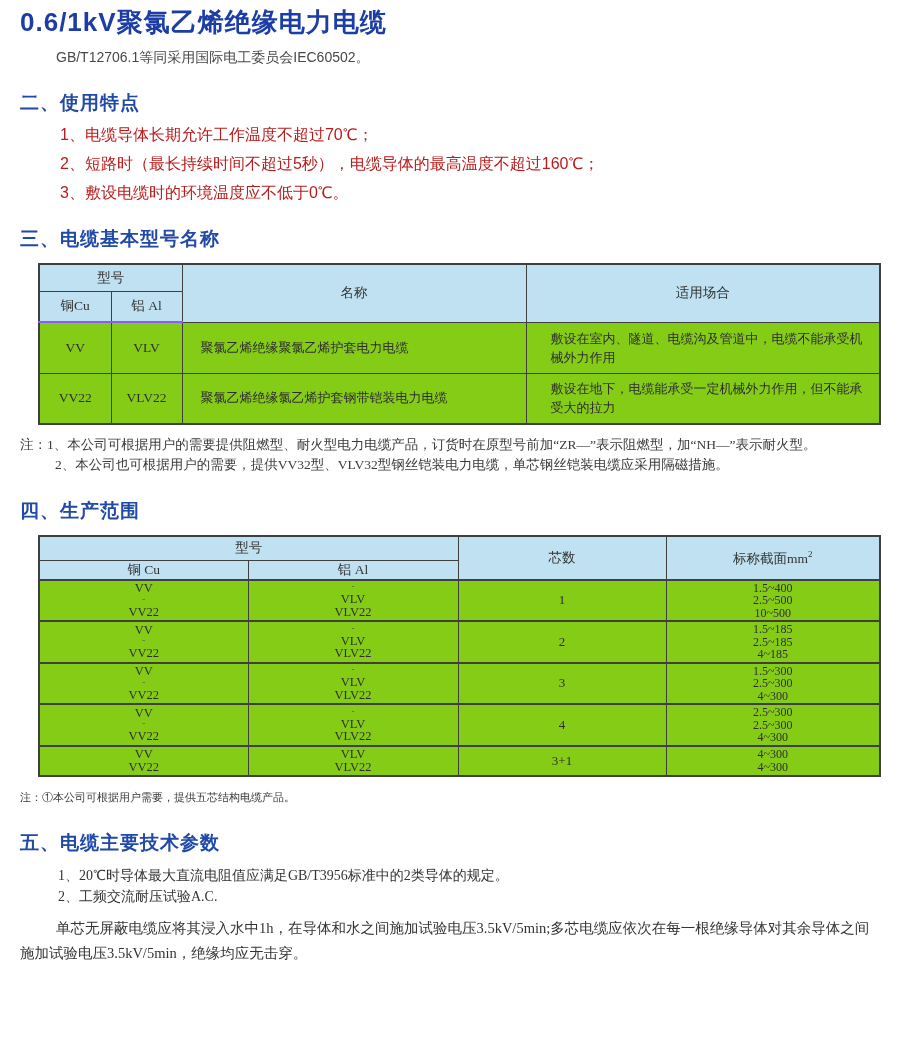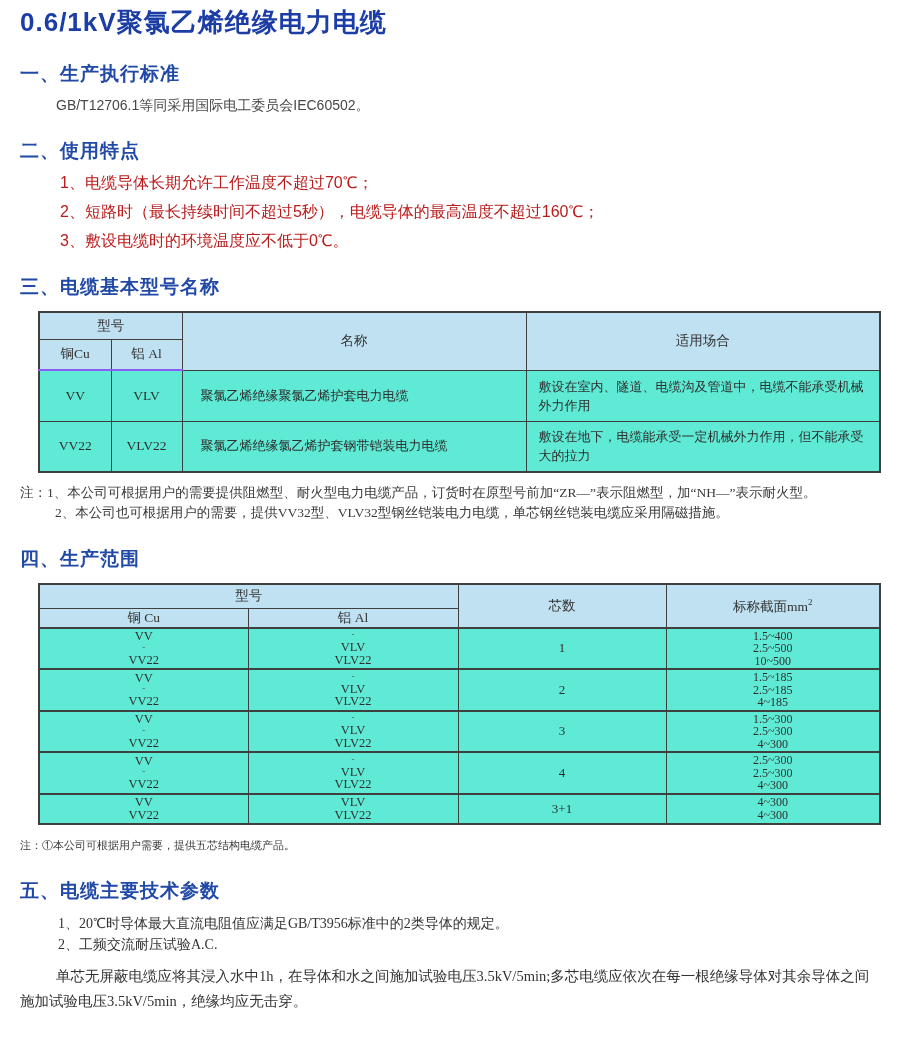--- a/index.html
+++ b/index.html
@@ -11,30 +11,30 @@
 
   .intro { margin:16px 0 0 36px; font-size:14px; line-height:20px; color:#444; }
 
   .sec-heading { margin-top:24px; font-size:19px; line-height:24px; font-weight:bold; color:#2149a6; letter-spacing:1px; }
 
   .sec-body { margin:9px 0 0 36px; font-size:14px; line-height:20px; color:#484848; }
 
   .list { margin:10px 0 0 40px; }
   .list-item { font-size:16px; line-height:20px; color:#b91c1c; margin-bottom:9px; }
 
-  table { border-collapse:collapse; table-layout:fixed; margin:12px 0 0 18px; background:#5eead4; }
+  table { border-collapse:collapse; table-layout:fixed; margin:12px 0 0 18px; background:#84cc16; }
   .t1, .t2 { border:2px solid #3f3f3f; width:841px; }
   .t1 th, .t1 td, .t2 th, .t2 td { border:1px solid #3f3f3f; }
   th { background:#bfe1f1; font-weight:normal; font-size:13.5px; color:#333; font-family:"Liberation Serif", serif; }
   .t1 .hrow1 th { height:27px; }
   .t1 .hrow2 th { height:31px; border-bottom:2px solid #8b5cf6; }
   .t1 td { height:51px; font-family:"Liberation Serif", serif; color:#2f2f2f; }
   .td-model { text-align:center; font-size:13.5px; }
   .td-name { padding-left:18px; font-size:13px; }
-  .td-usage { padding-left:12px; padding-right:8px; font-size:13px; line-height:19px; }
+  .td-usage { padding-left:24px; padding-right:8px; font-size:13px; line-height:19px; }
 
   .t2 .hrow1 th { height:24px; }
   .t2 .hrow2 th { height:15px; border-bottom:2px solid #3f3f3f; }
   .t2 td { font-family:"Liberation Serif", serif; color:#2f2f2f; border-top:2px solid #3f3f3f; text-align:center; vertical-align:middle; height:37px; padding:1px 0; }
   .t2 tr.short td { height:30px; }
   sup { font-size:9px; }
   .stack { display:flex; flex-direction:column; align-items:center; justify-content:center; }
   .ln { display:block; height:12.5px; line-height:12.5px; font-size:12.5px; }
   .dash { display:block; height:11px; line-height:9px; font-size:9px; color:#555; }
   .sec-ln { display:block; height:12.5px; line-height:12.5px; font-size:12px; }
@@ -50,21 +50,20 @@
   .tech-para { margin:9px 0 0 0; text-indent:36px; font-family:"Liberation Serif", serif; font-size:14.5px; line-height:25px; color:#333; }
 </style>
 </head>
 <body>
 
 <div class="page">
 
   <div class="doc-title">0.6/1kV聚氯乙烯绝缘电力电缆</div>
 
 
-  <div class="sec-heading">一、生产执行标准</div>
   <div class="sec-body">GB/T12706.1等同采用国际电工委员会IEC60502。</div>
 
   <div class="sec-heading">二、使用特点</div>
   <div class="list">
     <div class="list-item">1、电缆导体长期允许工作温度不超过70℃；</div>
     <div class="list-item">2、短路时（最长持续时间不超过5秒），电缆导体的最高温度不超过160℃；</div>
     <div class="list-item">3、敷设电缆时的环境温度应不低于0℃。</div>
   </div>
 
   <div class="sec-heading">三、电缆基本型号名称</div>

